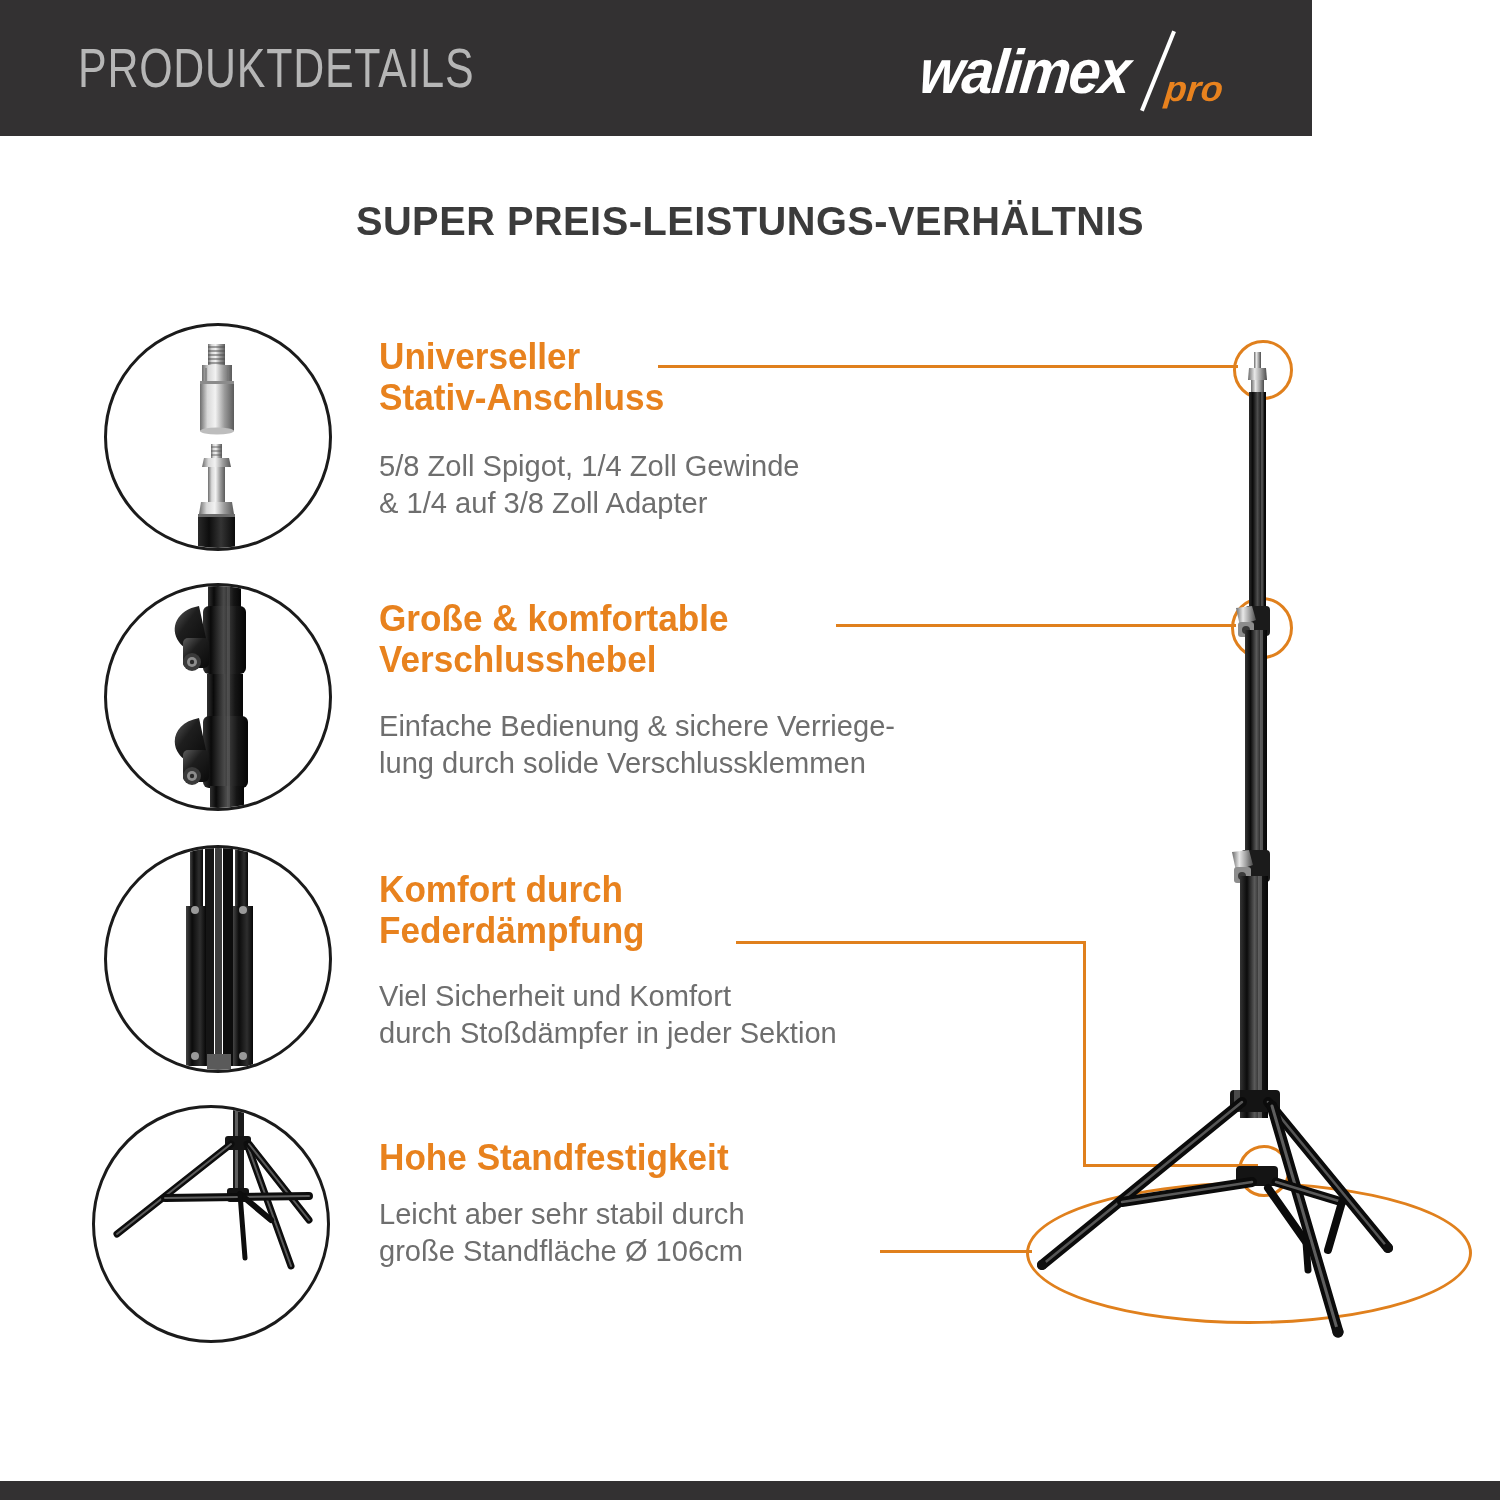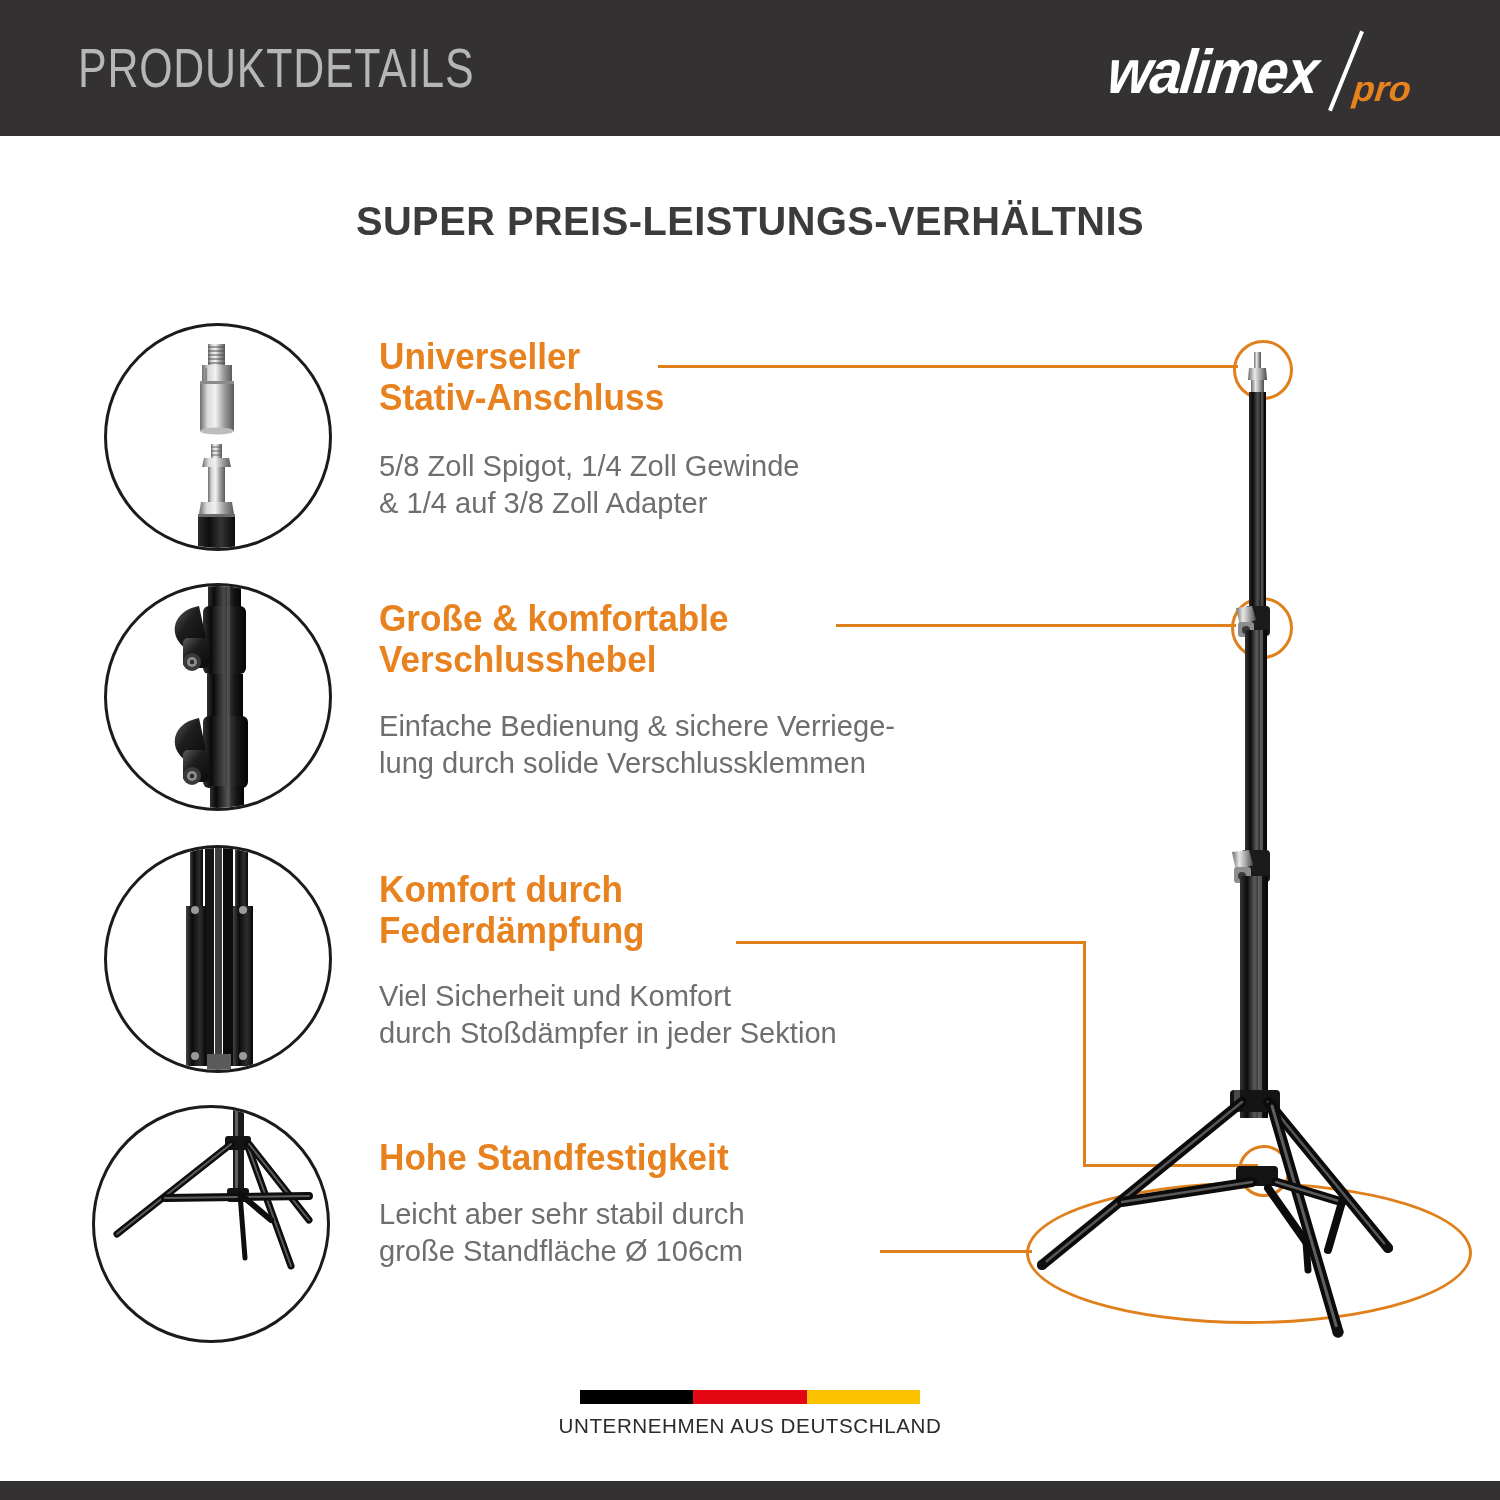--- a/index.html
+++ b/index.html
@@ -6,21 +6,21 @@
   body{
     width:1500px;height:1500px;
     background:#ffffff;
     font-family:"Liberation Sans", sans-serif;
     overflow:hidden;
   }
   #page{position:relative;width:1500px;height:1500px;background:#fff;}
 
   
   #header{
-    position:absolute;left:0;top:0;width:1500px;height:136px;
+    position:absolute;left:0;top:0;width:1312px;height:136px;
     background:#333132;
   }
   #header-title{
     position:absolute;left:78px;top:36px;
     font-size:55px;letter-spacing:1px;
     color:#b6b6b6;font-weight:400;
     font-family:"Liberation Sans", sans-serif;
     transform:scaleX(.78);transform-origin:left center;
     white-space:nowrap;
   }
@@ -372,24 +372,16 @@
         <path d="M278 858 L316 912" stroke="#0b0b0b" stroke-width="8"></path>
         <path d="M316 912 L318 940" stroke="#0b0b0b" stroke-width="7"></path>
       </g>
 
       <circle cx="52" cy="935" r="5" fill="#101010"></circle>
       <circle cx="398" cy="918" r="5" fill="#101010"></circle>
       <circle cx="348" cy="1002" r="5.5" fill="#101010"></circle>
     </svg>
   </div>
 
-  <div id="made-in">
-    <div id="flag">
-      <span class="fl-black"></span>
-      <span class="fl-red"></span>
-      <span class="fl-gold"></span>
-    </div>
-    <div id="made-in-text">UNTERNEHMEN AUS DEUTSCHLAND</div>
-  </div>
 
   <div id="footer-bar"></div>
 
 </div>
 
 </body></html>

